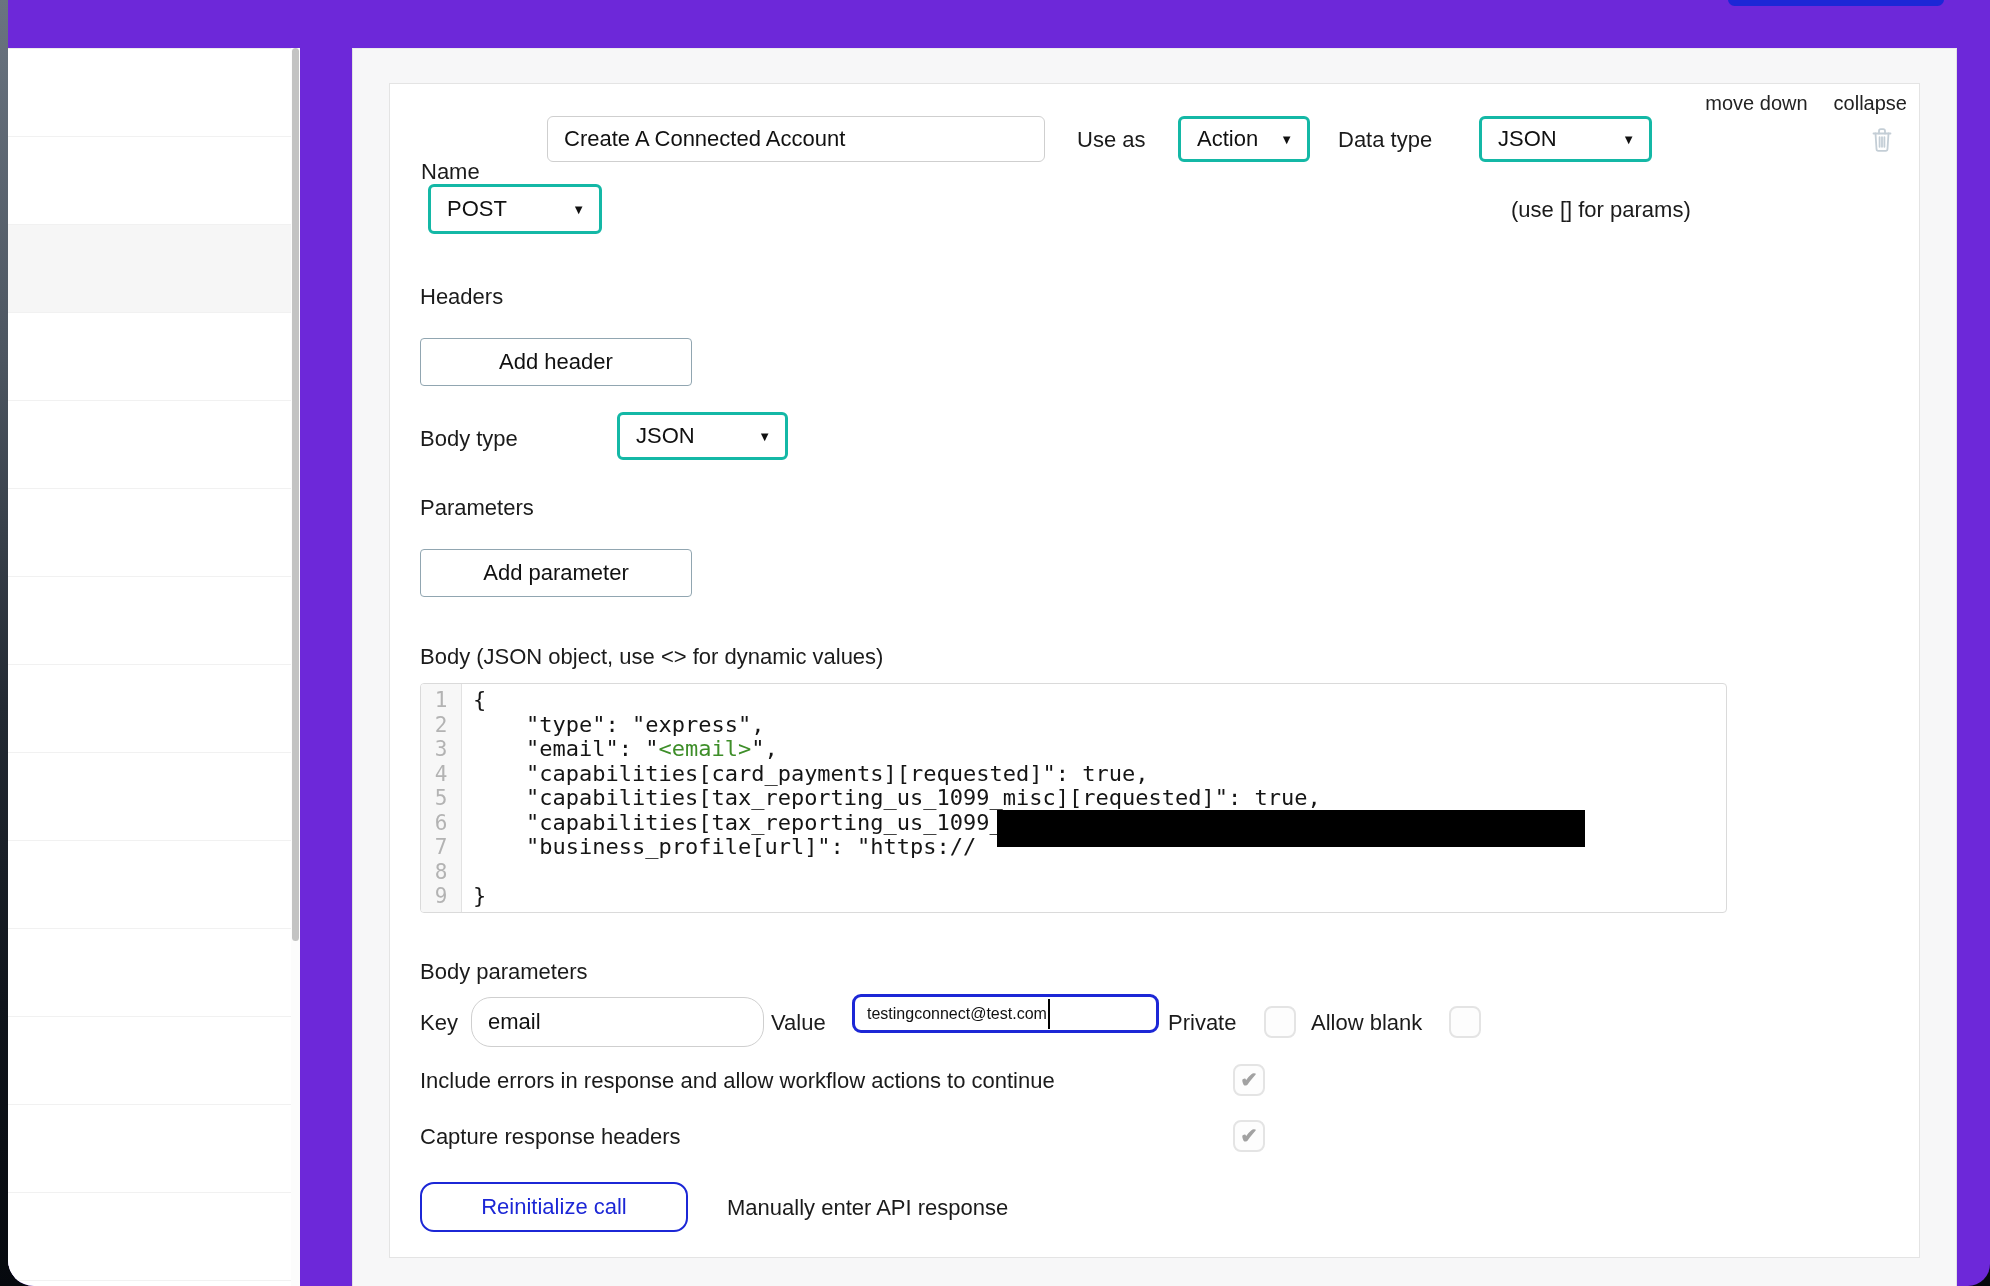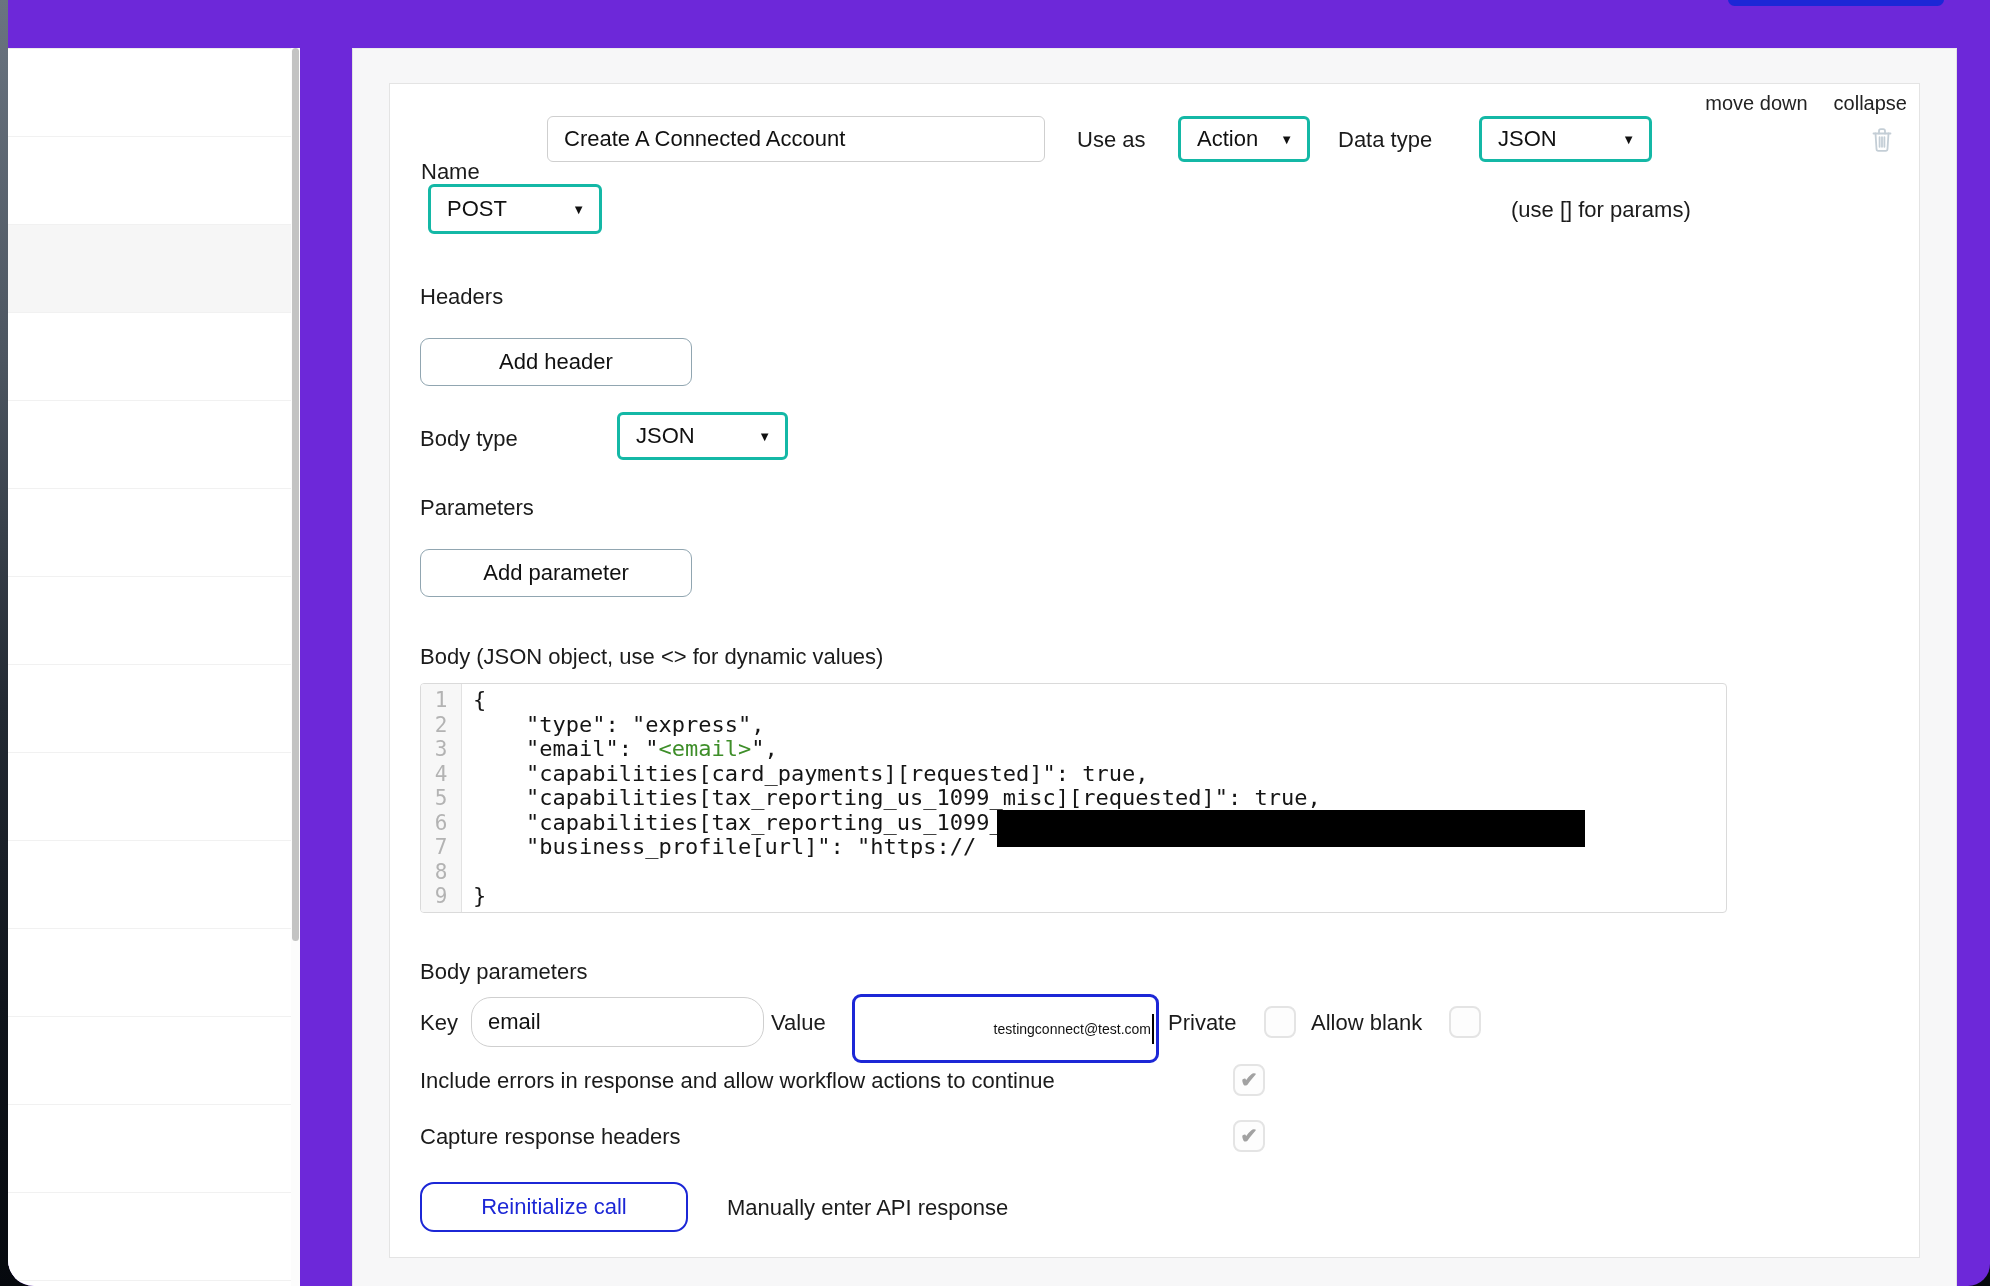--- a/index.html
+++ b/index.html
@@ -24,21 +24,21 @@
     border-left:1px solid #e2e2e2;border-right:1px solid #e2e2e2;border-top:1px solid #ececec;box-sizing:border-box;}
   .card{position:absolute;left:36px;top:34px;width:1531px;height:1175px;background:#fff;
     border:1px solid #e4e4e4;box-sizing:border-box;}
 
   .lbl{position:absolute;font-size:22px;color:#1b1b1b;line-height:26px;white-space:nowrap;}
   .tinput{position:absolute;box-sizing:border-box;border:1px solid #cfcfcf;border-radius:6px;
     font-family:"Liberation Sans",sans-serif;font-size:22px;color:#111;padding:12px 16px;background:#fff;outline:none;}
   .select{position:absolute;box-sizing:border-box;border:3px solid #14b8a6;border-radius:6px;background:#fff;
     display:flex;align-items:center;justify-content:space-between;padding:0 14px 0 16px;font-size:22px;color:#111;cursor:pointer;white-space:nowrap;margin-left:8px;}
   .sel-caret{font-size:13px;color:#111;margin-left:10px;}
-  .btn-outline{position:absolute;box-sizing:border-box;border:1px solid #91a6b1;border-radius:9px;background:#fff;
+  .btn-outline{position:absolute;box-sizing:border-box;border:1px solid #91a6b1;border-radius:4px;background:#fff;
     font-size:22px;color:#111;display:flex;align-items:center;justify-content:center;cursor:pointer;}
   .btn-blue{position:absolute;box-sizing:border-box;border:2px solid #1c27d6;border-radius:14px;background:#fff;
     font-size:22px;color:#1c27d6;display:flex;align-items:center;justify-content:center;cursor:pointer;}
 
   .card-actions{position:absolute;top:8px;right:12px;display:flex;gap:26px;font-size:20px;color:#222;}
   .card-actions span{cursor:pointer;}
   .trash{position:absolute;top:42px;right:26px;cursor:pointer;}
 
   
   .code-block{position:absolute;left:30px;top:599px;width:1307px;height:230px;border:1px solid #dadada;border-radius:4px;
@@ -47,23 +47,23 @@
   .code-lines{position:absolute;left:0;top:4px;right:0;}
   .cl{display:flex;height:24.5px;}
   .ln{width:40px;flex:0 0 40px;text-align:center;color:#b3b3b3;font-size:21px;line-height:24.5px;}
   .ct{white-space:pre;font-size:22px;line-height:24.5px;color:#151515;padding-left:12px;}
   .dyn{color:#3e8e29;}
   .redaction{position:absolute;left:576px;top:126px;width:588px;height:37px;background:#000;}
 
   .cb{position:absolute;width:32px;height:32px;box-sizing:border-box;border:2px solid #e4e4e4;border-radius:8px;
     background:#fdfdfd;display:flex;align-items:center;justify-content:center;
     font-size:21px;color:#a2a2a2;font-weight:bold;cursor:pointer;}
-  .value-box{position:absolute;left:462px;top:910px;width:307px;height:69px;box-sizing:border-box;
+  .value-box{position:absolute;left:462px;top:910px;width:307px;height:39px;box-sizing:border-box;
     border:3px solid #1c27d6;border-radius:9px;background:#fff;display:flex;align-items:center;
-    padding:0 2px 0 12px;font-size:14px;color:#111;overflow:hidden;justify-content:flex-end;}
+    padding:0 2px 0 12px;font-size:16px;color:#111;overflow:hidden;}
   .caret-bar{display:inline-block;width:2px;height:30px;background:#000;margin-left:1px;flex:0 0 2px;}
 </style>
 </head>
 <body>
 
 <div class="window">
 
   <div class="top-pill" style="background: rgb(28, 39, 214);"></div>
 
   <aside class="sidebar">

